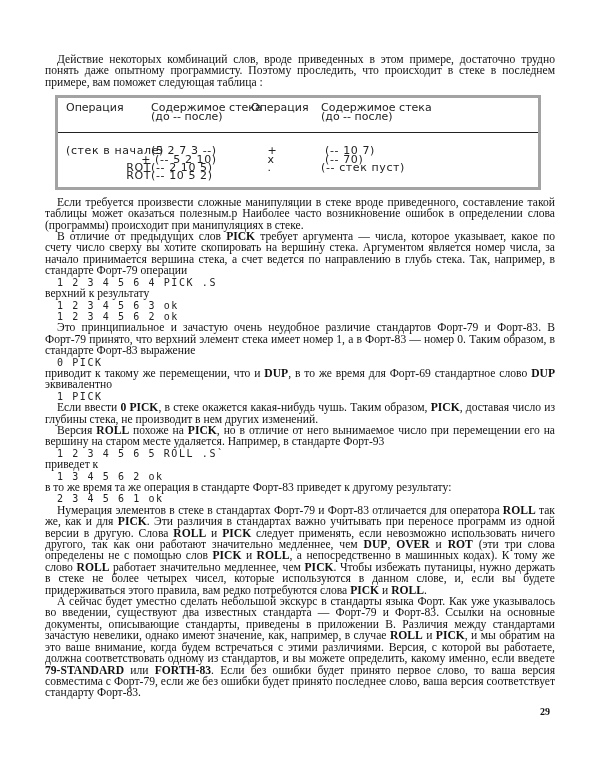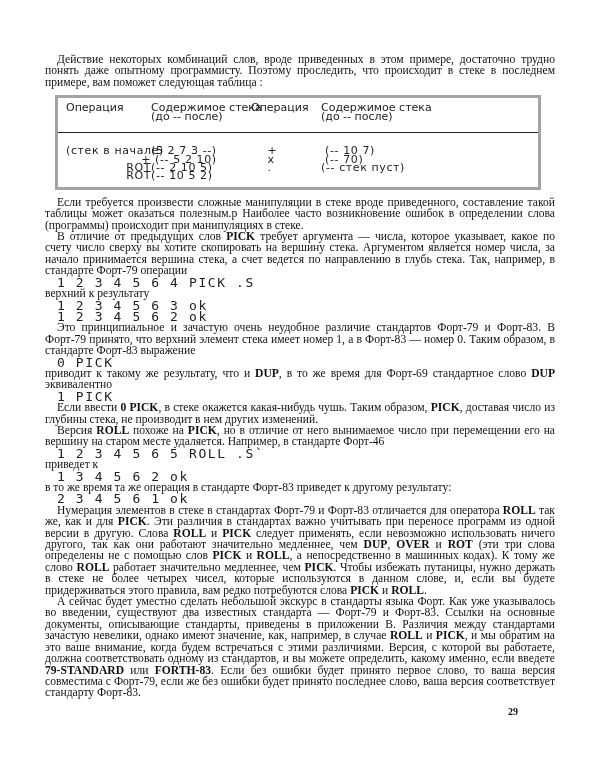--- a/index.html
+++ b/index.html
@@ -1,27 +1,27 @@
 <!DOCTYPE html>
 <html><head>
 <meta charset="utf-8">
 <style>
   html, body { margin: 0; padding: 0; background: #ffffff; }
   body { width: 600px; height: 766px; position: relative; overflow: hidden; color: #111; }
   .page { position: absolute; left: 45px; top: 38px; width: 510px; margin-top: 16px; }
   .p { font-family: "Liberation Serif", serif; font-size: 11.6px; line-height: 11.4px; text-align: justify; margin: 0; }
   .p.indent { text-indent: 12px; }
   .p b, .kw { font-family: "Liberation Serif", serif; font-weight: bold; }
-  .code { font-family: "DejaVu Sans Mono", monospace; font-size: 13px; line-height: 11.4px; letter-spacing: 1.6px; margin: 0; padding-left: 12px; white-space: pre; color: #222; }
+  .code { font-family: "DejaVu Sans Mono", monospace; font-size: 10px; line-height: 11.4px; letter-spacing: 1.6px; margin: 0; padding-left: 12px; white-space: pre; color: #222; }
   .tbl { margin: 7px 0 7px 10px; width: 480px; border: 3px solid #a3a3a3; font-family: "DejaVu Sans", sans-serif; font-size: 11px; color: #222; }
   .thead { display: grid; grid-template-columns: 85px 100px 70px 1fr; padding: 6px 8px 6px 8px; border-bottom: 1px solid #222; line-height: 8.6px; height: 22px; }
   .tbody { display: grid; grid-template-columns: 85px 100px 70px 1fr; padding: 14px 8px 6px 8px; line-height: 8.4px; letter-spacing: 0.6px; }
   .col { white-space: pre; }
   .col.op1 { text-align: right; }
-  .pagenum { position: absolute; left: 508px; top: 706px; font-family: "Liberation Serif", serif; font-weight: bold; font-size: 10px; }
+  .pagenum { position: absolute; left: 540px; top: 706px; font-family: "Liberation Serif", serif; font-weight: bold; font-size: 10px; }
 </style>
 </head>
 <body>
 
 <div class="page">
 
   <p class="p indent">Действие некоторых комбинаций слов, вроде приведенных в этом примере, достаточно трудно понять даже опытному программисту. Поэтому проследить, что происходит в стеке в последнем примере, вам поможет следующая таблица :</p>
 
   <div class="tbl">
     <div class="thead">
@@ -52,24 +52,24 @@
 
   <p class="p indent">Если требуется произвести сложные манипуляции в стеке вроде приведенного, составление такой таблицы может оказаться полезным.р Наиболее часто возникновение ошибок в определении слова (программы) происходит при манипуляциях в стеке.</p>
 
   <p class="p indent"><span>В отличие от предыдущих слов </span><b>PICK</b><span> требует аргумента — числа, которое указывает, какое по счету число сверху вы хотите скопировать на вершину стека. Аргументом является номер числа, за начало принимается вершина стека, а счет ведется по направлению в глубь стека. Так, например, в стандарте Форт-79 операции</span></p>
   <div class="code">1 2 3 4 5 6 4 PICK .S</div>
   <p class="p">верхний к результату</p>
   <div class="code">1 2 3 4 5 6 3 ok</div>
   <div class="code">1 2 3 4 5 6 2 ok</div>
   <p class="p indent">Это принципиальное и зачастую очень неудобное различие стандартов Форт-79 и Форт-83. В Форт-79 принято, что верхний элемент стека имеет номер 1, а в Форт-83 — номер 0. Таким образом, в стандарте Форт-83 выражение</p>
   <div class="code">0 PICK</div>
-  <p class="p"><span>приводит к такому же результату, что и </span><b>DUP</b><span>, в то же время для Форт-69 стандартное слово </span><b>DUP</b><span> эквивалентно</span></p>
+  <p class="p"><span>приводит к такому же перемещении, что и </span><b>DUP</b><span>, в то же время для Форт-69 стандартное слово </span><b>DUP</b><span> эквивалентно</span></p>
   <div class="code">1 PICK</div>
   <p class="p indent"><span>Если ввести </span><b>0 PICK</b><span>, в стеке окажется какая-нибудь чушь. Таким образом, </span><b>PICK</b><span>, доставая число из глубины стека, не производит в нем других изменений.</span></p>
-  <p class="p indent"><span>Версия </span><b>ROLL</b><span> похоже на </span><b>PICK</b><span>, но в отличие от него вынимаемое число при перемещении его на вершину на старом месте удаляется. Например, в стандарте Форт-46</span></p>
+  <p class="p indent"><span>Версия </span><b>ROLL</b><span> похоже на </span><b>PICK</b><span>, но в отличие от него вынимаемое число при перемещении его на вершину на старом месте удаляется. Например, в стандарте Форт-93</span></p>
   <div class="code">1 2 3 4 5 6 5 ROLL .S`</div>
   <p class="p">приведет к</p>
   <div class="code">1 3 4 5 6 2 ok</div>
   <p class="p">в то же время та же операция в стандарте Форт-83 приведет к другому результату:</p>
   <div class="code">2 3 4 5 6 1 ok</div>
 
   <p class="p indent"><span>Нумерация элементов в стеке в стандартах Форт-79 и Форт-83 отличается для оператора </span><b>ROLL</b><span> так же, как и для </span><b>PICK</b><span>. Эти различия в стандартах важно учитывать при переносе программ из одной версии в другую. Слова </span><b>ROLL</b><span> и </span><b>PICK</b><span> следует применять, если невозможно использовать ничего другого, так как они работают значительно медленнее, чем </span><b>DUP</b><span>, </span><b>OVER</b><span> и </span><b>ROT</b><span> (эти три слова определены не с помощью слов </span><b>PICK</b><span> и </span><b>ROLL</b><span>, а непосредственно в машинных кодах). К тому же слово </span><b>ROLL</b><span> работает значительно медленнее, чем </span><b>PICK</b><span>. Чтобы избежать путаницы, нужно держать в стеке не более четырех чисел, которые используются в данном слове, и, если вы будете придерживаться этого правила, вам редко потребуются слова </span><b>PICK</b><span> и </span><b>ROLL</b><span>.</span></p>
 
   <p class="p indent"><span>А сейчас будет уместно сделать небольшой экскурс в стандарты языка Форт. Как уже указывалось во введении, существуют два известных стандарта — Форт-79 и Форт-83. Ссылки на основные документы, описывающие стандарты, приведены в приложении В. Различия между стандартами зачастую невелики, однако имеют значение, как, например, в случае </span><b>ROLL</b><span> и </span><b>PICK</b><span>, и мы обратим на это ваше внимание, когда будем встречаться с этими различиями. Версия, с которой вы работаете, должна соответствовать одному из стандартов, и вы можете определить, какому именно, если введете </span><b>79-STANDARD</b><span> или </span><b>FORTH-83</b><span>. Если без ошибки будет принято первое слово, то ваша версия совместима с Форт-79, если же без ошибки будет принято последнее слово, ваша версия соответствует стандарту Форт-83.</span></p>
 

